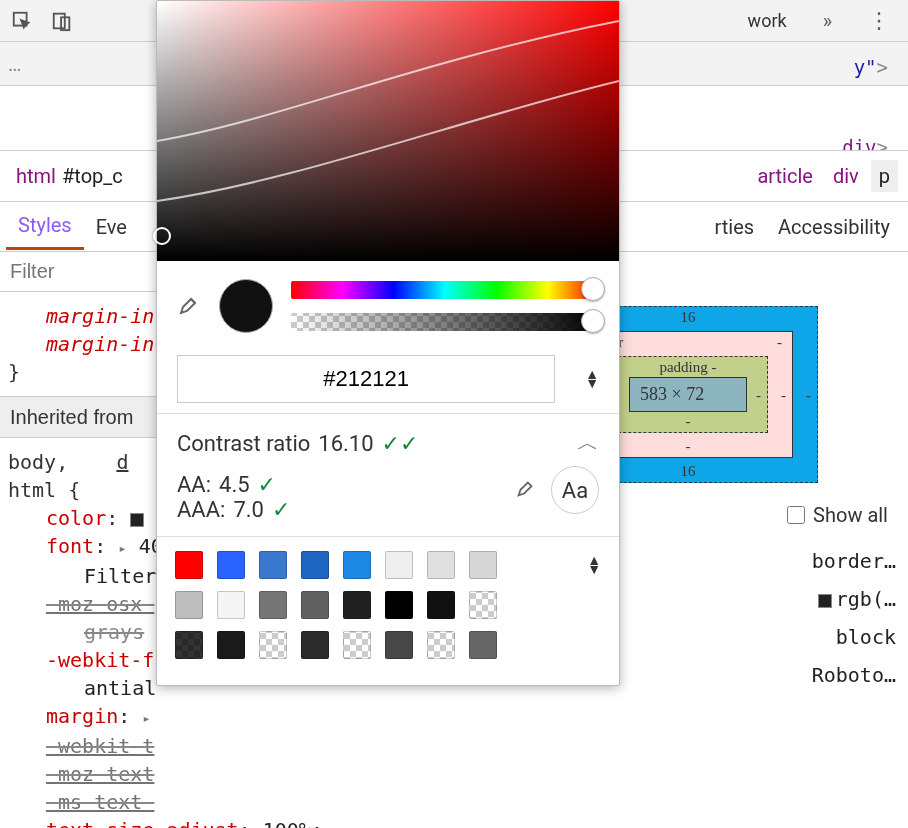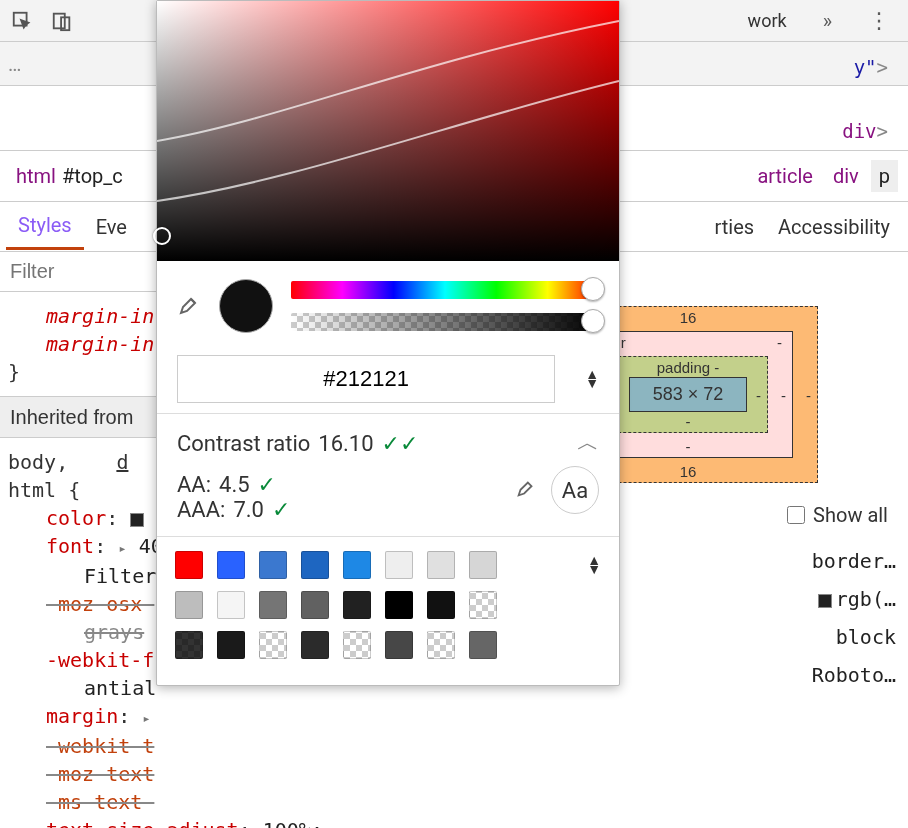--- a/index.html
+++ b/index.html
@@ -40,21 +40,21 @@
     background: #f3f3f3;
     border-bottom: 1px solid #ccc;
     display:flex; align-items:center; padding:0 8px;
     color:#888; font-size:20px;
   }
   .html-snippet {
     position:absolute; right:20px; top:56px;
     font-family: Menlo, Consolas, monospace;
     font-size:19px; color:#881280;
   }
-  .html-snippet2 { top:120px; }
+  .html-snippet2 { top:136px; }
   .html-snippet .gray{color:#888;} .html-snippet .q{color:#1a1aa6;}
 
   .breadcrumb {
     position:absolute; top:150px; left:0; right:0;
     border-bottom: 1px solid #ccc;
     border-top: 1px solid #ccc;
     height:52px;
     display:flex; align-items:center;
     font-size:20px;
     padding:0 10px;
@@ -87,45 +87,45 @@
   .styles-pane {
     position:absolute; top:296px; left:0; width:460px; bottom:0;
     font-family: Menlo, Consolas, monospace;
     font-size:20px; line-height:28px;
     padding:6px 8px;
     overflow:hidden;
   }
   .styles-pane .prop { color:#c80000;}
   .styles-pane .val { color:#222;}
   .styles-pane .strike { text-decoration: line-through; color:#888;}
-  .styles-pane .strike .prop { color:#c2410c;}
+  .styles-pane .strike .prop { color:#737373;text-decoration:underline;}
   .styles-pane .inherited-hdr {
     background:#eee; color:#333; margin:10px -8px; padding:6px 10px;
     border-top:1px solid #ccc; border-bottom:1px solid #ccc;
     font-family: -apple-system, sans-serif;
   }
   .styles-pane .tri { color:#777; font-size:14px;}
   .styles-pane .swatch { display:inline-block; width:14px;height:14px;background:#212121;border:1px solid #888;vertical-align:middle;margin-right:4px;}
   .styles-pane .sel-line .under{ text-decoration: underline;}
   .styles-pane .indent { padding-left:38px;}
   .styles-pane .indent2 { padding-left:76px;}
   
   
   .right-pane {
     position:absolute; top:296px; right:0; width:440px; bottom:0;
     font-size:18px;
   }
   .box-model {
     margin:10px auto; width:260px; position:relative;
     font-family: -apple-system, sans-serif;
   }
-  .bm-margin { background:#fdba74; border:1px dashed #333; padding:24px; position:relative;}
+  .bm-margin { background:#0ea5e9; border:1px dashed #333; padding:24px; position:relative;font-family:Liberation Serif, serif;}
   .bm-border { background:#fdd; border:1px solid #333; padding:24px; position:relative;}
   .bm-padding { background:#c3d08b; border:1px dashed #333; padding:20px; position:relative;}
-  .bm-content { background:#8cb5c0; border:1px solid #333; text-align:center; padding:6px 10px;}
+  .bm-content { background:#8cb5c0; border:1px solid #333; text-align:left; padding:6px 10px;}
   .bm-label-top{position:absolute;top:2px;left:50%;transform:translateX(-50%);font-size:15px;}
   .bm-label-bottom{position:absolute;bottom:2px;left:50%;transform:translateX(-50%);font-size:15px;}
   .bm-label-side{position:absolute;top:50%;transform:translateY(-50%);font-size:15px;}
   .show-all { display:flex; align-items:center; justify-content:flex-end; gap:8px; padding:10px 20px; font-size:20px;}
   .show-all input{ width:18px;height:18px;}
   .computed-list { font-family: Menlo, Consolas, monospace; font-size:20px; padding:0 12px;}
   .computed-list .row{ display:flex; gap:20px; padding:2px 0;}
   .computed-list .prop{ color:#c80000; flex:0 0 auto;}
   .computed-list .cval{ margin-left:auto; color:#222;margin-top:10px;}
   .computed-list .sw{ display:inline-block;width:14px;height:14px;background:#212121;border:1px solid #888;vertical-align:middle;margin-right:4px;}

